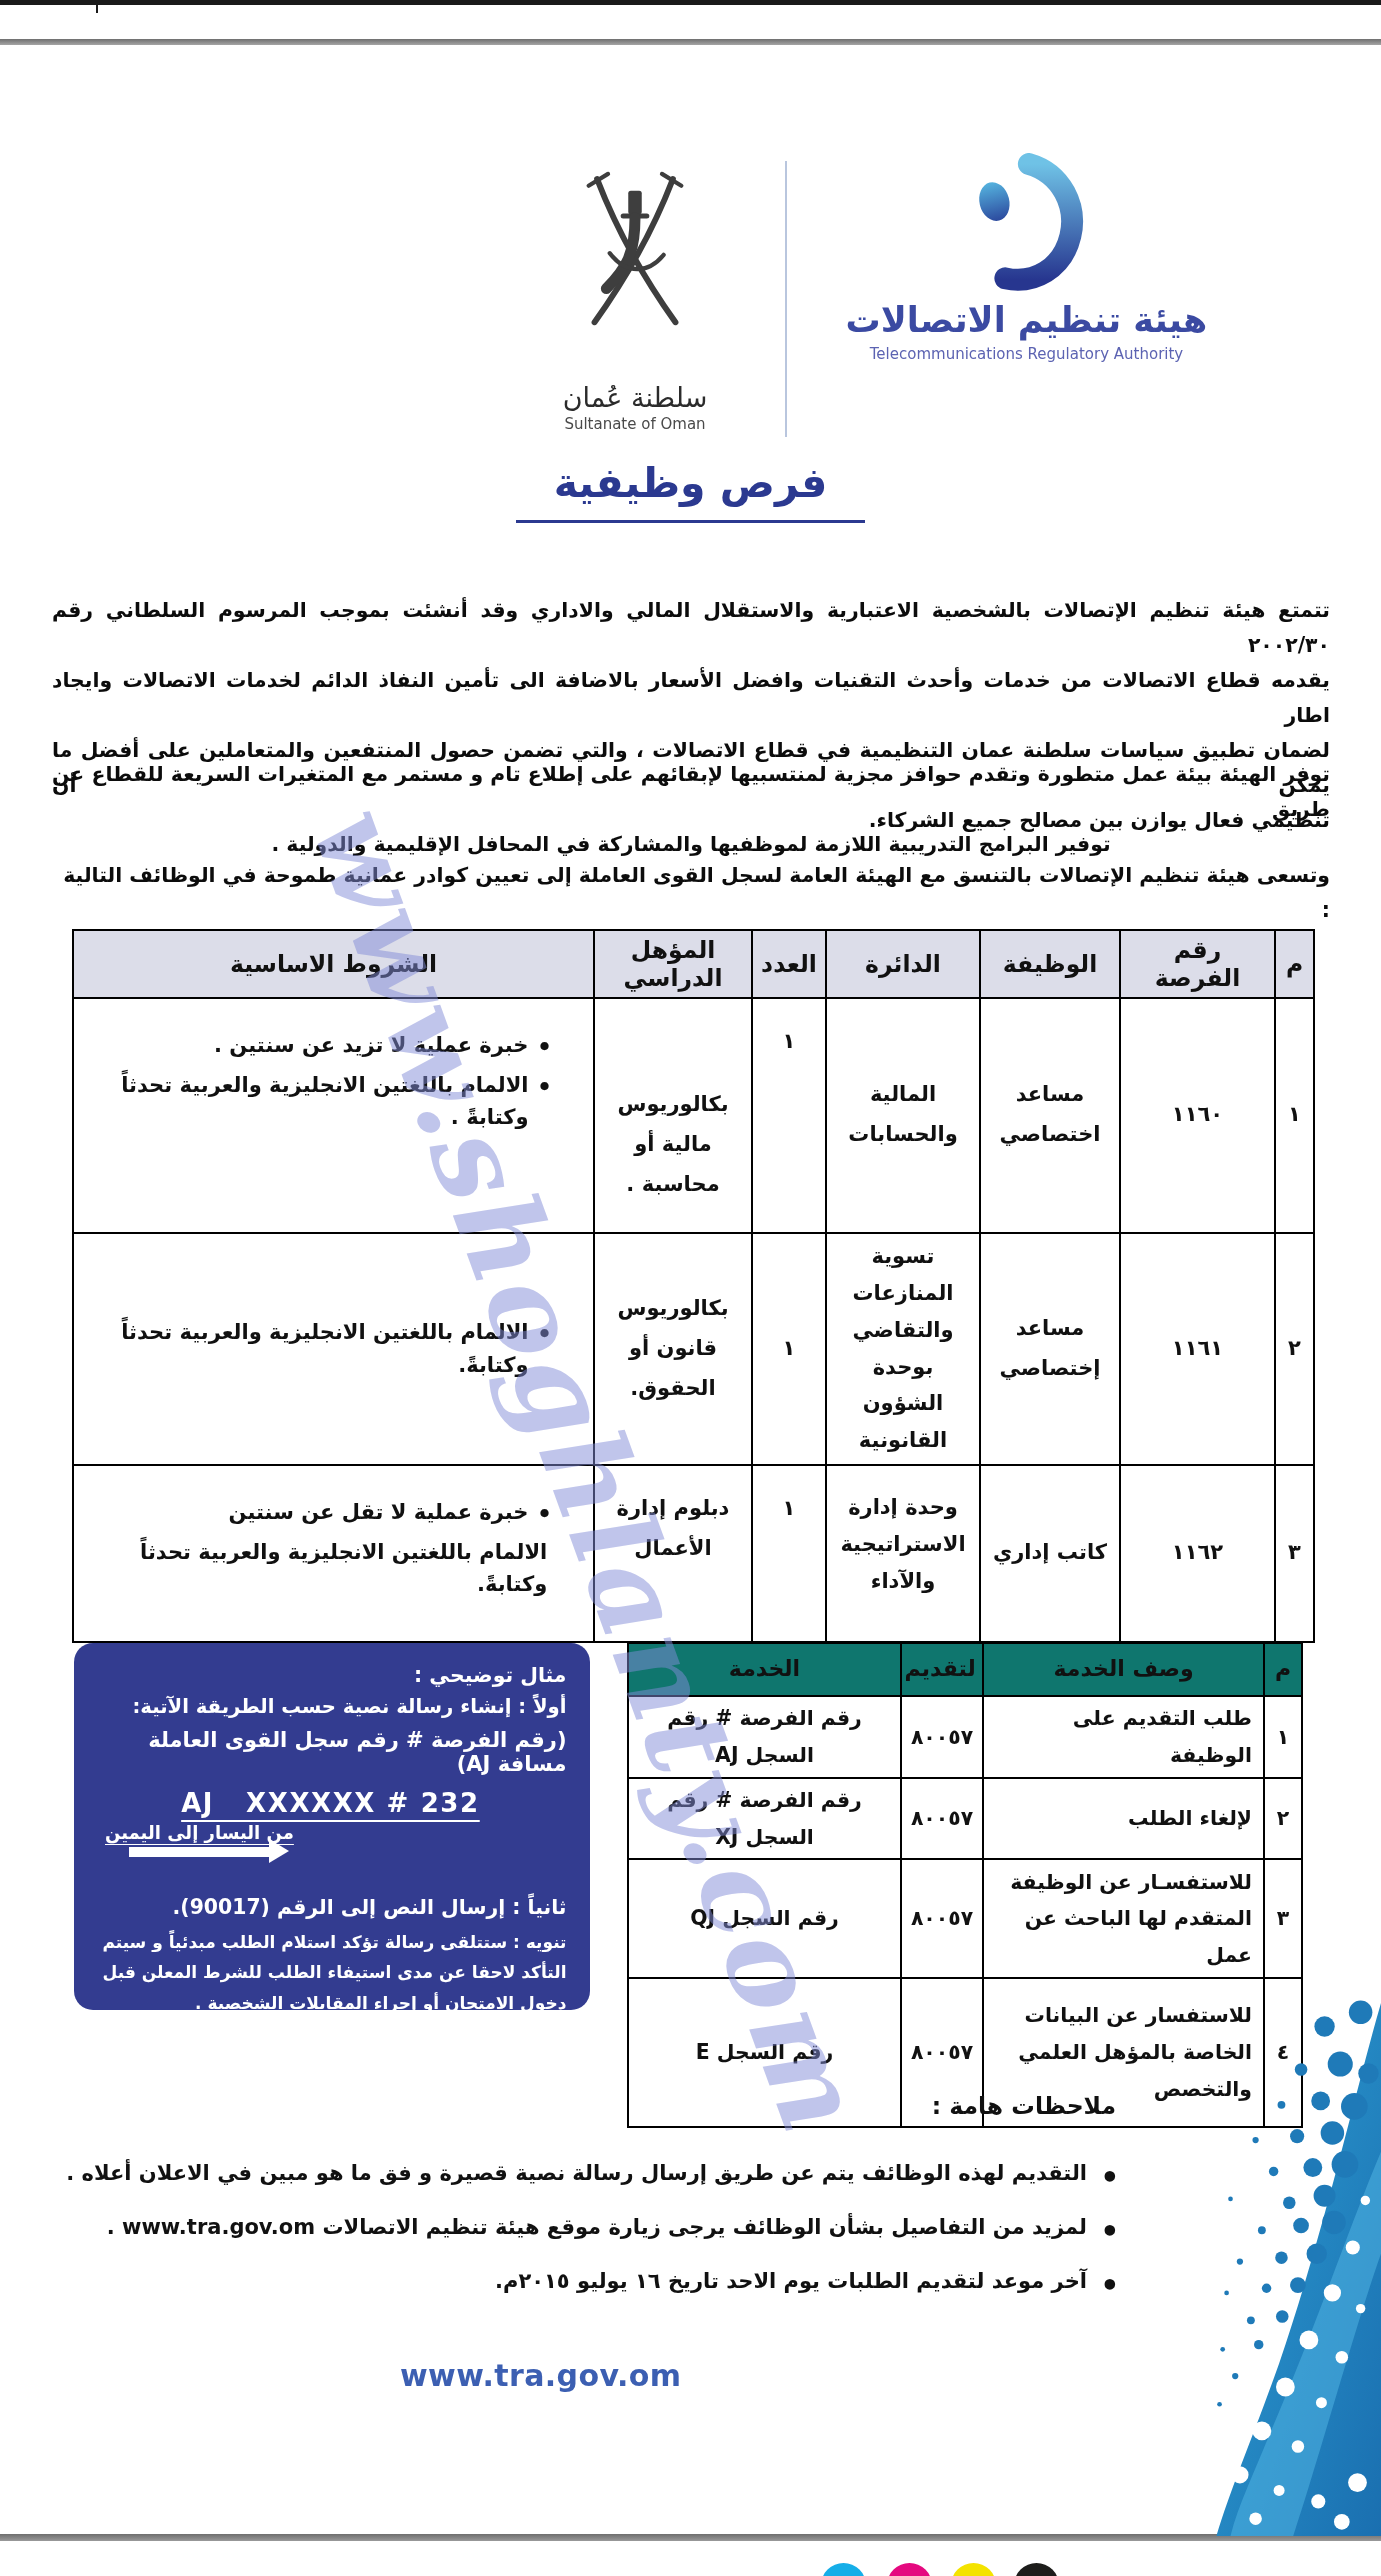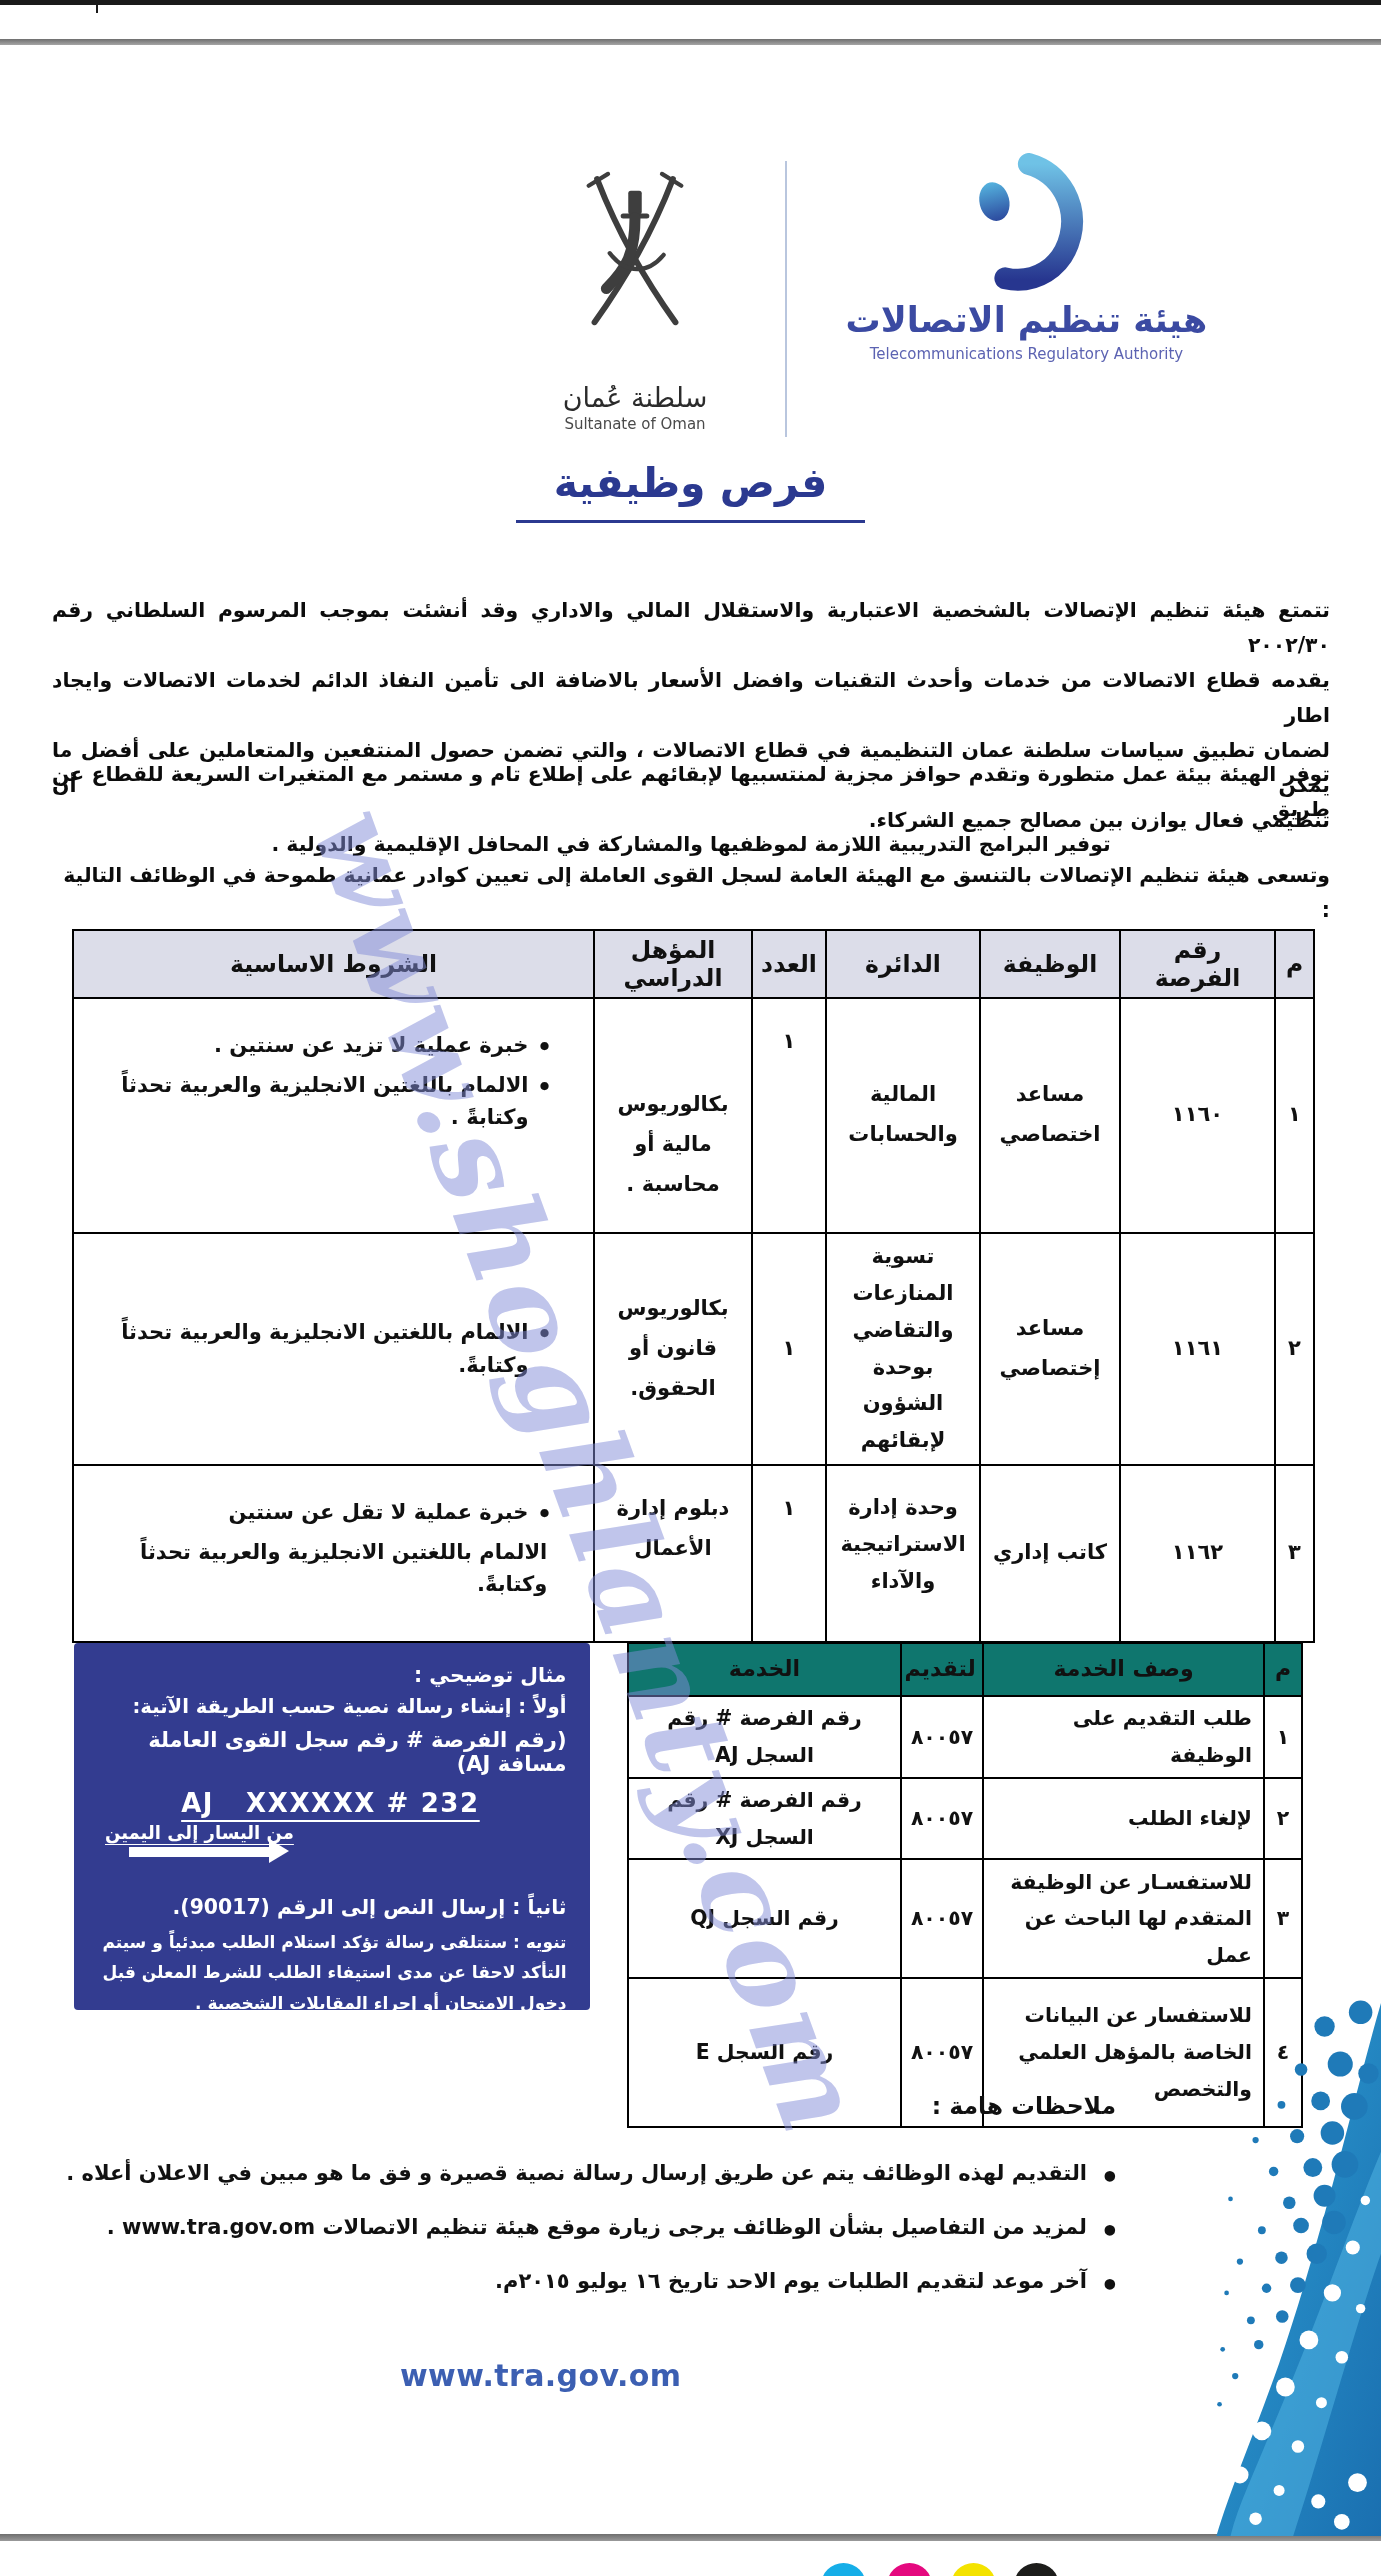--- a/index.html
+++ b/index.html
@@ -51,21 +51,21 @@
   
   table.services{position:absolute;left:627px;top:1642px;width:673px;border-collapse:collapse;
       direction:rtl;table-layout:fixed;}
   table.services td{border:2.4px solid #000;font-size:20.4px;font-weight:bold;text-align:center;
       vertical-align:middle;padding:3.1px 6.3px;line-height:1.8;}
   table.services .th{background:#0f766e;font-size:22px;height:45px;line-height:1.2;}
   table.services .desc{text-align:right;padding-right:11px;}
 
   
   .example-box{position:absolute;left:74px;top:1643px;width:516px;height:367px;
-      background:#333c90;border-radius:4px;color:#ffffff;direction:rtl;
+      background:#333c90;border-radius:19px;color:#ffffff;direction:rtl;
       padding:20.4px 23.5px 15.7px 20.4px;box-sizing:border-box;font-weight:bold;}
   .x-title{font-size:20.4px;text-align:right;margin-bottom:7.8px;}
   .x-step1{font-size:19.6px;text-align:right;margin-bottom:9.4px;}
   .x-format{font-size:21px;text-align:right;margin-bottom:12.5px;}
   .x-example{font-size:26px;text-align:center;direction:ltr;text-decoration:underline;
       text-underline-offset:7.8px;white-space:pre;letter-spacing:1.6px;}
   .dir-block{position:absolute;left:31px;top:179px;text-align:center;}
   .dir-label{font-size:18px;text-decoration:underline;text-underline-offset:4.7px;margin-bottom:4px;}
   .dir-arrow{position:relative;width:141px;height:10.2px;background:#ffffff;margin:0 auto;}
   .dir-arrow::after{content:"";position:absolute;right:-19px;top:-7.8px;width:0;height:0;
@@ -196,21 +196,21 @@
       <td class="qual-low">بكالوريوس مالية أو محاسبة .</td>
       <td class="cond vt">
         <div class="bullet-line">خبرة  عملية لا تزيد عن سنتين .</div>
         <div class="bullet-line">الالمام باللغتين الانجليزية والعربية تحدثاً وكتابةً .</div>
       </td>
     </tr>
     <tr style="height:202px;">
       <td>٢</td>
       <td>١١٦١</td>
       <td>مساعد إختصاصي</td>
-      <td style="line-height:1.75;">تسوية المنازعات والتقاضي بوحدة الشؤون لإبقائهم</td>
+      <td style="line-height:1.75;">تسوية المنازعات والتقاضي بوحدة الشؤون القانونية</td>
       <td>١</td>
       <td>بكالوريوس قانون أو الحقوق.</td>
       <td class="cond">
         <div class="bullet-line">الالمام باللغتين الانجليزية والعربية  تحدثاً وكتابةً.</div>
       </td>
     </tr>
     <tr style="height:177px;">
       <td>٣</td>
       <td>١١٦٢</td>
       <td>كاتب إداري</td>

